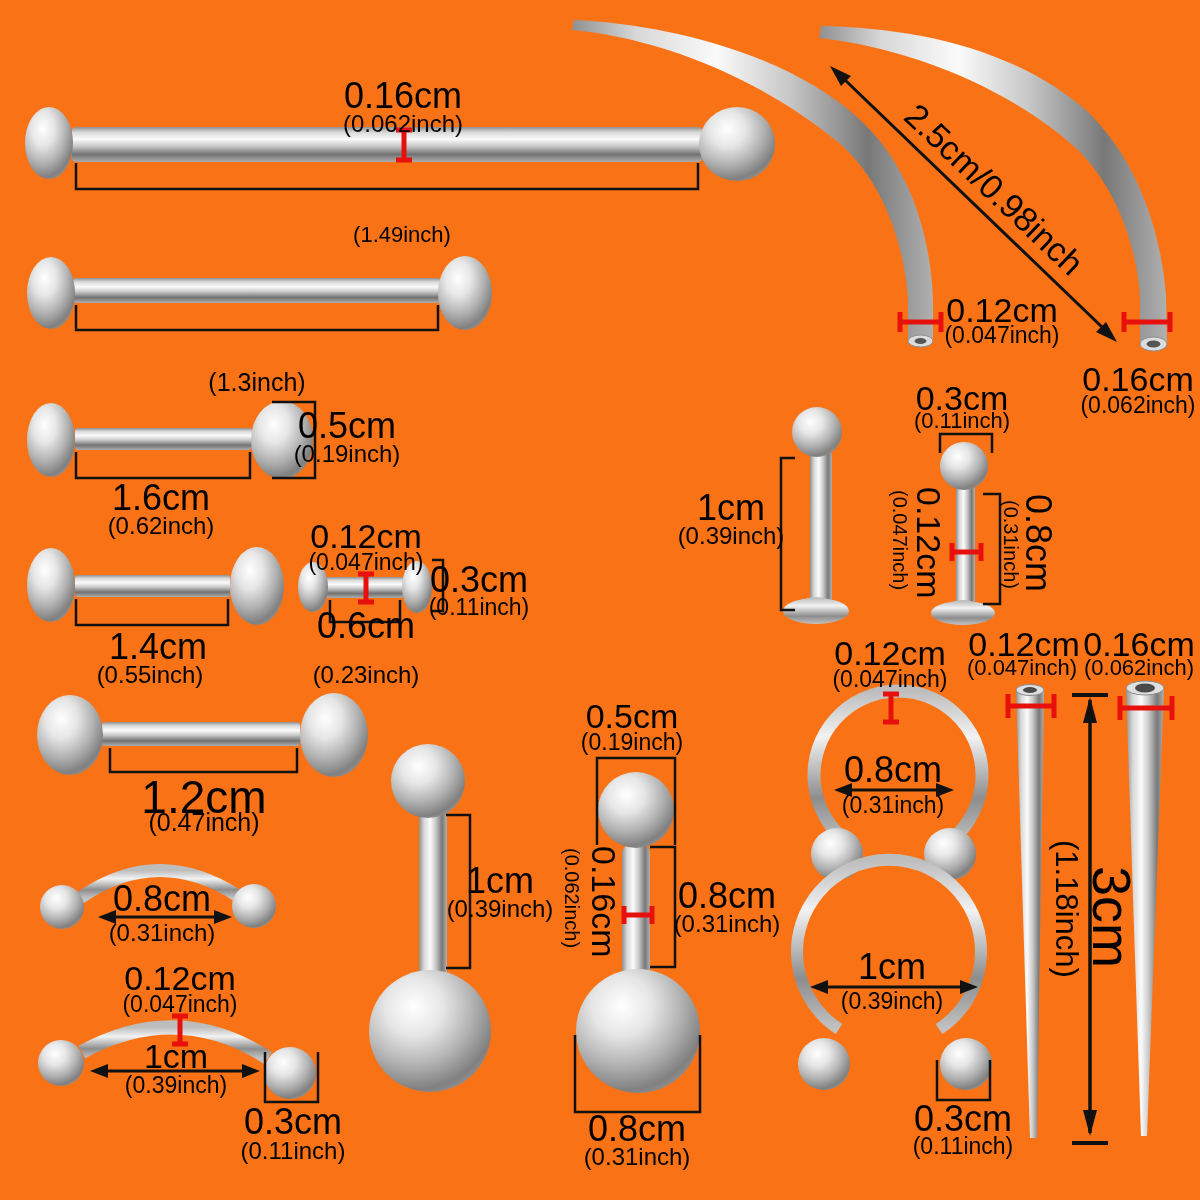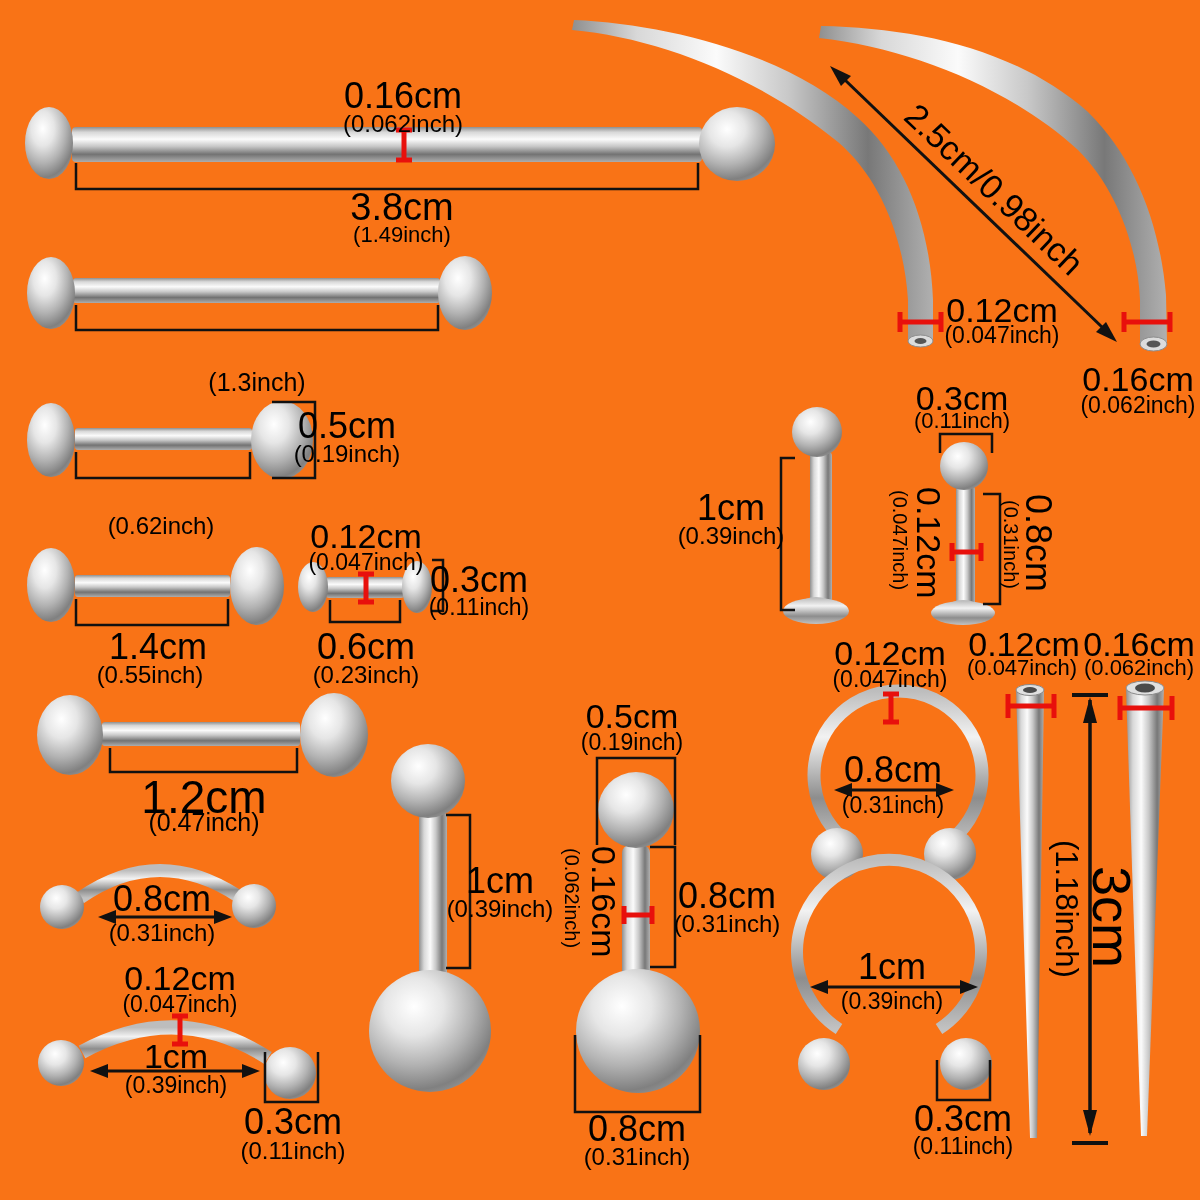--- a/index.html
+++ b/index.html
@@ -233,35 +233,35 @@
     <g>
           <line x1="1120" y1="708" x2="1172" y2="708"></line>
           <line x1="1120" y1="696" x2="1120" y2="720"></line>
           <line x1="1172" y1="696" x2="1172" y2="720"></line>
         </g>
   </g>
 </svg>
 
 <div class="lbl" style="left:293px;top:78px;width:220px;font-size:36px">0.16cm</div>
 <div class="lbl" style="left:293px;top:112px;width:220px;font-size:24px">(0.062inch)</div>
-<div class="lbl" style="left:292px;top:188px;width:220px;font-size:38px">3.8cm</div>
 <div class="lbl" style="left:292px;top:224px;width:220px;font-size:22px">(1.49inch)</div>
 
 <div class="lbl" style="left:147px;top:370px;width:220px;font-size:25px">(1.3inch)</div>
 
 <div class="lbl" style="left:257px;top:408px;width:180px;font-size:36px">0.5cm</div>
 <div class="lbl" style="left:257px;top:442px;width:180px;font-size:24px">(0.19inch)</div>
+<div class="lbl" style="left:71px;top:480px;width:180px;font-size:36px">1.6cm</div>
 <div class="lbl" style="left:71px;top:514px;width:180px;font-size:24px">(0.62inch)</div>
 
 <div class="lbl" style="left:68px;top:629px;width:180px;font-size:36px">1.4cm</div>
 <div class="lbl" style="left:60px;top:663px;width:180px;font-size:24px">(0.55inch)</div>
 
 <div class="lbl" style="left:276px;top:519px;width:180px;font-size:34px">0.12cm</div>
 <div class="lbl" style="left:276px;top:551px;width:180px;font-size:23px">(0.047inch)</div>
-<div class="lbl" style="left:276px;top:629px;width:180px;font-size:36px">0.6cm</div>
+<div class="lbl" style="left:276px;top:608px;width:180px;font-size:36px">0.6cm</div>
 <div class="lbl" style="left:276px;top:663px;width:180px;font-size:24px">(0.23inch)</div>
 <div class="lbl" style="left:404px;top:562px;width:150px;font-size:36px">0.3cm</div>
 <div class="lbl" style="left:404px;top:596px;width:150px;font-size:23px">(0.11inch)</div>
 
 <div class="lbl" style="left:114px;top:774px;width:180px;font-size:46px">1.2cm</div>
 <div class="lbl" style="left:114px;top:810px;width:180px;font-size:25px">(0.47inch)</div>
 
 <div class="lbl" style="left:72px;top:881px;width:180px;font-size:36px">0.8cm</div>
 <div class="lbl" style="left:72px;top:921px;width:180px;font-size:24px">(0.31inch)</div>
 

